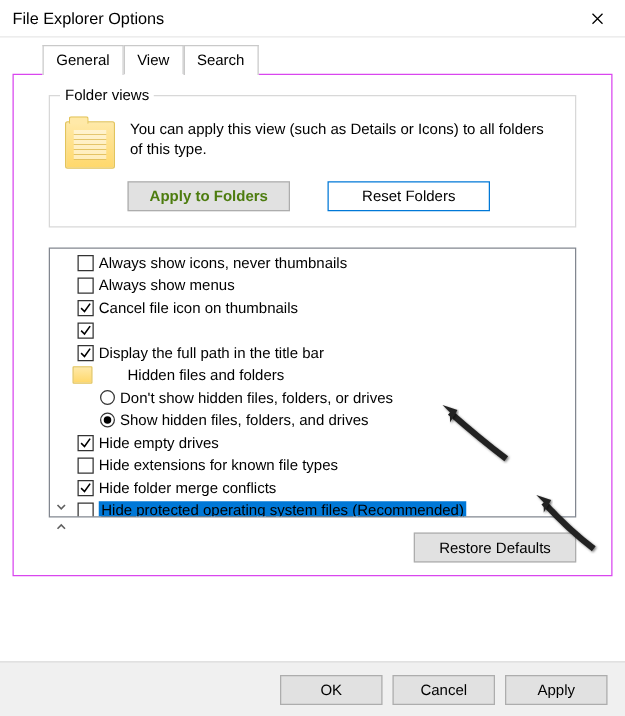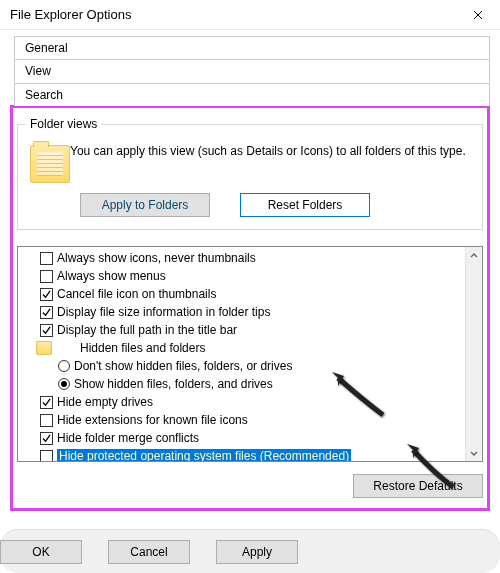--- a/index.html
+++ b/index.html
@@ -28,61 +28,60 @@
     width: 45px; height: 30px;
     display: flex; align-items: center; justify-content: center;
     color: #333;
   }
   .close-btn svg { width: 10px; height: 10px; }
   
   .content { padding: 6px 10px 10px 10px; }
   
   .tabstrip {
     display: flex;
-    margin-left: 4px;
-    position: relative;
-    flex-direction: column;
+    margin-left: 24px;
+    position: relative;
   }
   .tab {
     padding: 4px 10px 4px 10px;
     border: 1px solid #c9c9c9;
     border-bottom: none;
     background: #fff;
     font-size: 12px;
     margin-right: 0px;
     position: relative;
   }
   .tab.inactive {
     background: #fff;
     color: #000;
   }
   .tab.active {
     background: #fff;
     z-index: 2;
     border-bottom: 1px solid #fff;
   }
   .tabpanel {
-    border: 3px solid #d946ef;
+    border: 1px solid #d946ef;
     margin-top: -1px;
     background: #fff;
-    padding: 10px 4px;
+    padding: 10px 28px;
   }
   
   .groupbox {
     border: 1px solid #d8d8d8;
     position: relative;
     padding: 18px 12px 12px 12px;
     margin: 6px 0 16px 0;
   }
   .group-legend {
     position: absolute; top: -8px; left: 8px;
     background: #fff; padding: 0 4px;
     font-size: 12px;
   }
-  .folder-row { display: flex; gap: 0; align-items: flex-start; }
+  .folder-row { display: flex; gap: 12px; align-items: flex-start; }
   .folder-icon {
     width: 40px; height: 38px; flex-shrink: 0;
     background: linear-gradient(#ffe9a8,#ffd86b);
     border: 1px solid #e3c45a;
     border-radius: 2px;
     position: relative;
     margin-top: 2px;
   }
   .folder-icon::before {
     content: "";
@@ -102,21 +101,21 @@
   .folder-text { font-size: 12px; line-height: 1.35; }
   .btn-row { display: flex; gap: 30px; margin-top: 10px; margin-left: 50px; }
   .win-btn {
     min-width: 130px; height: 24px;
     border: 1px solid #adadad;
     background: #e1e1e1;
     font-size: 12px;
     display: inline-flex; align-items: center; justify-content: center;
     padding: 0 14px;
   }
-  .win-btn.disabled { color: #0c4a6e; background: #e1e1e1; }
+  .win-btn.disabled { color: #4d7c0f; background: #e1e1e1; font-weight: bold; }
   .win-btn.focused { border: 1px solid #0078d7; background: #fff; }
   
   .adv-label { font-size: 12px; margin: 6px 0 4px 0; }
   .treebox {
     border: 1px solid #828790;
     background: #fff;
     height: 216px;
     display: flex;
   }
   .treelist {
@@ -150,21 +149,21 @@
     content:""; width:6px; height:6px; border-radius:50%; background:#000;
   }
   .treelist .item.group { padding-left: 18px; gap: 28px; }
   .treelist .item.group .gicon {
     width: 16px; height: 14px;
     background: linear-gradient(#ffe9a8,#ffd86b);
     border: 1px solid #e3c45a; border-radius: 1px;
     flex-shrink:0;
   }
   .treelist .item.selected .lbl {
-    background: #0078d7; color: #fef9c3;
+    background: #0078d7; color: #000000;
     padding: 0 2px;
     text-decoration: underline;
   }
   .scrollbar {
     width: 17px; background: #f0f0f0;
     border-left: 1px solid #e2e2e2;
     position: relative;
   }
   .sb-btn {
     position:absolute; left:0; right:0; height:17px;
@@ -178,22 +177,22 @@
   .arrow {
     position: absolute;
     pointer-events: none;
   }
   
   .footer {
     position: absolute; left:0; right:0; bottom:0;
     height: 44px;
     background: #f0f0f0;
     border-top: 1px solid #dcdcdc;
-    display:flex; align-items:center;
-    gap: 26px; padding-right: 14px; border-radius: 18px;
+    display:flex; justify-content:flex-end; align-items:center;
+    gap: 8px; padding-right: 14px;
   }
   .footer .win-btn { min-width: 82px; background:#e1e1e1; }
 </style>
 </head>
 <body>
 
 <div class="titlebar">
   <span class="titlebar-text">File Explorer Options</span>
   <div class="close-btn">
     <svg viewBox="0 0 10 10">
@@ -221,21 +220,21 @@
       <div class="btn-row">
         <div class="win-btn disabled">
             <span>Apply to Folders</span>
           </div>
         <div class="win-btn focused">
             <span>Reset Folders</span>
           </div>
       </div>
     </div>
 
-    <div class="treebox" style="position:relative;">
+    <div class="treebox" style="position:relative;flex-direction:column;">
       <div class="treelist" id="treelist">
           <div class="item">
             <span class="cb"></span>
             <span class="lbl">Always show icons, never thumbnails</span>
           </div>
           <div class="item">
             <span class="cb"></span>
             <span class="lbl">Always show menus</span>
           </div>
           <div class="item">
@@ -245,21 +244,20 @@
               </svg>
             </span>
             <span class="lbl">Cancel file icon on thumbnails</span>
           </div>
           <div class="item">
             <span class="cb checked">
               <svg viewBox="0 0 10 10">
                 <path d="M1 5 L4 8 L9 1" stroke="#000" stroke-width="1.4" fill="none"></path>
               </svg>
             </span>
-            <span class="lbl">Display file size information in folder tips</span>
           </div>
           <div class="item">
             <span class="cb checked">
               <svg viewBox="0 0 10 10">
                 <path d="M1 5 L4 8 L9 1" stroke="#000" stroke-width="1.4" fill="none"></path>
               </svg>
             </span>
             <span class="lbl">Display the full path in the title bar</span>
           </div>
           <div class="item group">
@@ -277,21 +275,21 @@
           <div class="item">
             <span class="cb checked">
               <svg viewBox="0 0 10 10">
                 <path d="M1 5 L4 8 L9 1" stroke="#000" stroke-width="1.4" fill="none"></path>
               </svg>
             </span>
             <span class="lbl">Hide empty drives</span>
           </div>
           <div class="item">
             <span class="cb"></span>
-            <span class="lbl">Hide extensions for known file icons</span>
+            <span class="lbl">Hide extensions for known file types</span>
           </div>
           <div class="item">
             <span class="cb checked">
               <svg viewBox="0 0 10 10">
                 <path d="M1 5 L4 8 L9 1" stroke="#000" stroke-width="1.4" fill="none"></path>
               </svg>
             </span>
             <span class="lbl">Hide folder merge conflicts</span>
           </div>
           <div class="item selected">

